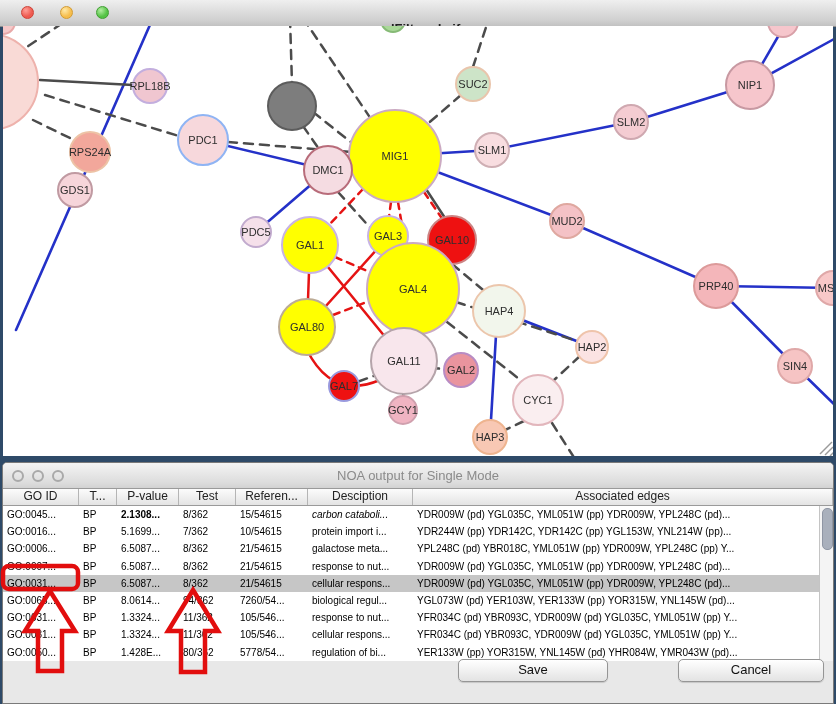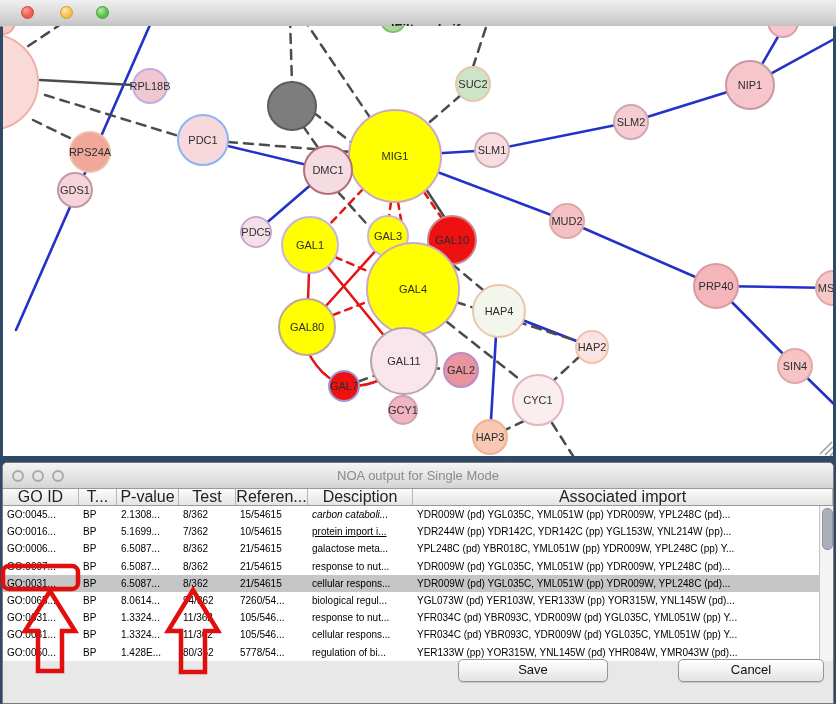--- a/index.html
+++ b/index.html
@@ -25,21 +25,21 @@
   
   .noa-window{position:absolute;left:2px;top:462px;width:832px;height:242px;background:#e8e8e8;
     border:1px solid #7a7a7a;border-radius:5px 5px 0 0;box-sizing:border-box;}
   .noa-titlebar{position:absolute;left:0;top:0;right:0;height:25px;border-radius:4px 4px 0 0;
     background:linear-gradient(#f4f4f4,#dcdcdc 80%,#d2d2d2);border-bottom:1px solid #9a9a9a;}
   .noa-titlebar .title{position:absolute;left:0;right:0;top:5px;text-align:center;font-size:13px;color:#8b8b8b;}
   .tl.sm{width:12px;height:12px;top:7px;}
   .tl.p1{left:9px;} .tl.p2{left:29px;} .tl.p3{left:49px;}
   .noa-table{position:absolute;left:0;top:26px;width:830px;height:172px;background:#ffffff;overflow:hidden;}
   .thead{display:flex;height:16px;background:linear-gradient(#fcfcfc,#e4e4e4);border-bottom:1px solid #9a9a9a;
-    font-size:16px;color:#222;}
+    font-size:12px;color:#222;}
   .th{box-sizing:border-box;border-right:1px solid #b5b5b5;text-align:center;line-height:15px;
     white-space:nowrap;overflow:hidden;}
   .tbody{position:absolute;left:0;top:17px;right:0;bottom:0;}
   .tr{display:flex;height:17.2px;font-size:10px;color:#000;background:#fff;}
   .tr.sel{background:#c6c6c6;}
   .td{box-sizing:border-box;padding-left:4px;line-height:17px;white-space:nowrap;overflow:hidden;}
   .scroll{position:absolute;right:0;top:17px;width:14px;bottom:0;background:#f4f4f4;border-left:1px solid #c4c4c4;box-sizing:border-box;}
   .thumb{position:absolute;left:2px;top:2px;width:9px;height:40px;border-radius:5px;background:#a9b0bc;border:1px solid #8f96a4;}
   .btn{position:absolute;height:21px;border:1px solid #959595;border-radius:5px;background:linear-gradient(#ffffff,#e3e3e3);
     font-size:13px;color:#111;text-align:center;line-height:20px;box-shadow:0 1px 1px rgba(0,0,0,.15);}
@@ -256,39 +256,39 @@
     <div class="title">NOA output for Single Mode</div>
   </div>
   <div class="noa-table">
     <div class="thead" id="thead">
         <div class="th" style="width: 76px;">GO ID</div>
         <div class="th" style="width: 38px;">T...</div>
         <div class="th" style="width: 62px;">P-value</div>
         <div class="th" style="width: 57px;">Test</div>
         <div class="th" style="width: 72px;">Referen...</div>
         <div class="th" style="width: 105px;">Desciption</div>
-        <div class="th" style="width: 406px; flex: 1 1 0%;">Associated import</div>
+        <div class="th" style="width: 406px; flex: 1 1 0%;">Associated edges</div>
       </div>
     <div class="tbody" id="tbody">
         <div class="tr">
           <div class="td" style="width: 76px;">GO:0045...</div>
           <div class="td" style="width: 38px;">BP</div>
-          <div class="td" style="width: 62px;">2.1308...</div>
+          <div class="td" style="width: 62px; font-weight: bold;">2.1308...</div>
           <div class="td" style="width: 57px;">8/362</div>
           <div class="td" style="width: 72px;">15/54615</div>
           <div class="td" style="width: 105px; font-style: italic;">carbon cataboli...</div>
           <div class="td" style="width: 406px; flex: 1 1 0%;">YDR009W (pd) YGL035C, YML051W (pp) YDR009W, YPL248C (pd)...</div>
         </div>
         <div class="tr">
           <div class="td" style="width: 76px;">GO:0016...</div>
           <div class="td" style="width: 38px;">BP</div>
           <div class="td" style="width: 62px;">5.1699...</div>
           <div class="td" style="width: 57px;">7/362</div>
           <div class="td" style="width: 72px;">10/54615</div>
-          <div class="td" style="width: 105px; text-decoration: underline;">protein import i...</div>
+          <div class="td" style="width: 105px;">protein import i...</div>
           <div class="td" style="width: 406px; flex: 1 1 0%;">YDR244W (pp) YDR142C, YDR142C (pp) YGL153W, YNL214W (pp)...</div>
         </div>
         <div class="tr">
           <div class="td" style="width: 76px;">GO:0006...</div>
           <div class="td" style="width: 38px;">BP</div>
           <div class="td" style="width: 62px;">6.5087...</div>
           <div class="td" style="width: 57px;">8/362</div>
           <div class="td" style="width: 72px;">21/54615</div>
           <div class="td" style="width: 105px;">galactose meta...</div>
           <div class="td" style="width: 406px; flex: 1 1 0%;">YPL248C (pd) YBR018C, YML051W (pp) YDR009W, YPL248C (pp) Y...</div>

